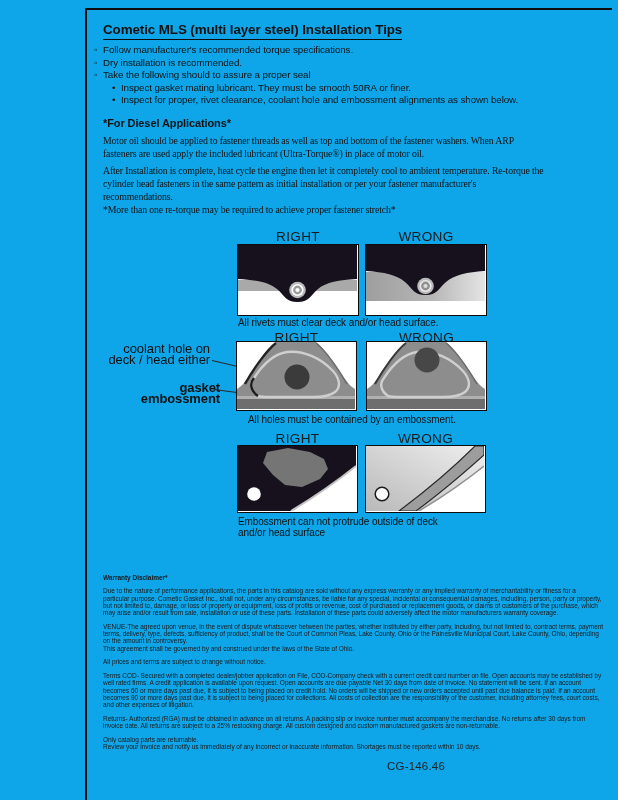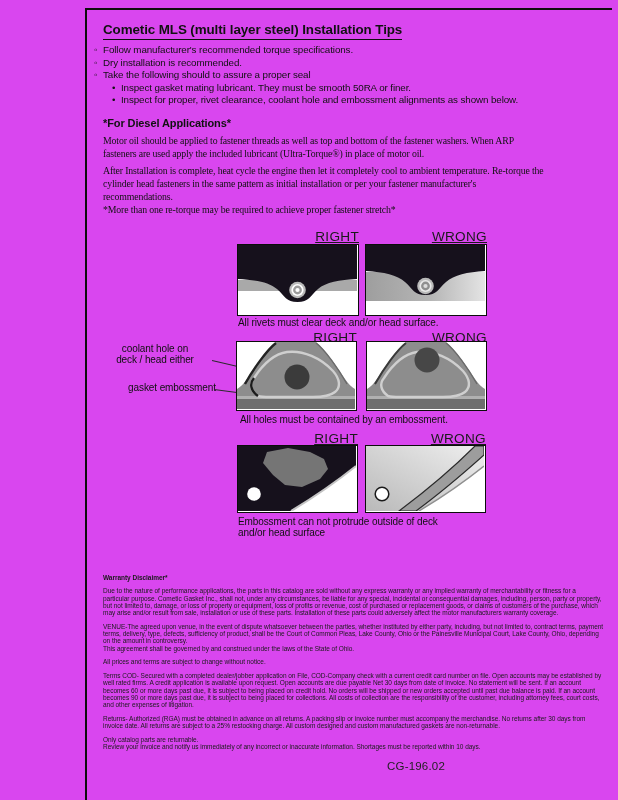--- a/index.html
+++ b/index.html
@@ -1,18 +1,18 @@
 <!DOCTYPE html>
 <html><head>
 <meta charset="utf-8">
 <style>
   * { margin:0; padding:0; box-sizing:border-box; }
   html,body { background:#ffffff; }
   .page {
-    position:relative; width:618px; height:800px; background:#d946ef;
+    position:relative; width:618px; height:800px; background:#0ea5e9;
     font-family:"Liberation Sans", sans-serif; color:#111; overflow:hidden;
   }
   .abs { position:absolute; }
   .frame-left { left:85px; top:8px; width:1.6px; height:792px; background:#0d0d0d; }
   .frame-top  { left:85px; top:8px; width:527px; height:1.6px; background:#0d0d0d; }
 
   .title {
     left:103px; top:22px; font-size:13.4px; font-weight:bold; letter-spacing:-0.1px;
     border-bottom:1.6px solid #0d0d0d; padding-bottom:2px; display:inline-block; white-space:nowrap;
   }
@@ -20,26 +20,26 @@
   .bullet-row { display:flex; line-height:12.6px; }
   .bullet-row .glyph { width:9px; flex:0 0 9px; text-align:left; }
   .bullet-row.sub { padding-left:18px; }
 
   .diesel-heading { left:103px; top:117px; font-size:11px; font-weight:bold; letter-spacing:-0.1px; }
   .para { left:103px; width:445px; font-size:9.8px; line-height:13px; letter-spacing:-0.15px;font-family:Liberation Serif, serif; }
   .p1 { top:134px; }
   .p2 { top:164px; }
   .note { top:203px; }
 
-  .rw-label { width:122px; text-align:right; font-size:13.6px; color:#1a1a1a; letter-spacing:0.3px;text-decoration:underline; }
+  .rw-label { width:122px; text-align:center; font-size:13.6px; color:#1a1a1a; letter-spacing:0.3px; }
   .diag { border:1.6px solid #0c0c0c; background:#fff; }
   .diag svg { display:block; }
   .caption { font-size:10px; letter-spacing:-0.1px; color:#101010; line-height:11.2px; }
 
-  .annot { text-align:center; font-size:10px; line-height:10.6px; letter-spacing:-0.1px; color:#101010; }
+  .annot { text-align:right; font-size:13px; line-height:10.6px; letter-spacing:-0.1px; color:#101010; }
   .leader { height:1.3px; background:#2a2a2a; transform-origin:left center; }
 
   .warranty { left:103px; top:574px; width:501px; font-size:6.5px; line-height:7.25px; letter-spacing:-0.03px; color:#1a1a1a; }
   .warranty .w-head { font-weight:bold; margin-bottom:6px; }
   .warranty .w-par { margin-bottom:6.5px; }
   .warranty .w-par.tight { margin-bottom:0; }
 
   .footer-code { left:387px; top:760px; font-size:11.5px; letter-spacing:0.2px; color:#1f1f1f; }
 </style>
 </head>
@@ -118,21 +118,21 @@
 
   <div class="abs caption" style="left:238px; top:317px;">All rivets must clear deck and/or head surface.</div>
 
   <div class="abs rw-label" style="left:236px; top:330px; width:121px;">RIGHT</div>
   <div class="abs rw-label" style="left:366px; top:330px; width:121px;">WRONG</div>
 
   <div class="abs annot" style="left:100px; top:344px; width:110px;">
     <div>coolant hole on</div>
     <div>deck / head either</div>
   </div>
-  <div class="abs annot" style="left:116px; top:383px; width:112px;">gasket embossment</div>
+  <div class="abs annot" style="left:108px; top:383px; width:112px;font-weight:bold;">gasket embossment</div>
 
   <div class="abs leader" style="left:212px; top:360px; width:79px; transform:rotate(13deg);"></div>
   <div class="abs leader" style="left:214px; top:389px; width:54px; transform:rotate(7.5deg);"></div>
 
   <div class="abs diag" style="left:236px; top:341px; width:121px; height:70px;">
     <svg width="118" height="67" viewBox="0 0 118 67">
       <rect width="118" height="67" fill="#8d8d8d"></rect>
       <path d="M0,0 H39 C30,7 18,25 10,37 C6,43 3,45 0,47 Z" fill="#ffffff"></path>
       <path d="M118,0 H79 C88,7 100,25 108,37 C112,43 115,45 118,47 Z" fill="#ffffff"></path>
       <path d="M39,1 C30,8 17,26 8,42" stroke="#232323" stroke-width="2.4" fill="none"></path>
@@ -152,21 +152,21 @@
       <path d="M118,0 H79 C88,7 100,25 108,37 C112,43 115,45 118,47 Z" fill="#ffffff"></path>
       <path d="M39,1 C30,8 17,26 8,42" stroke="#3a3a3a" stroke-width="2" fill="none"></path>
       <path d="M79,1 C88,8 101,26 110,42" stroke="#6a6a6a" stroke-width="1.4" fill="none"></path>
       <rect y="54" width="118" height="3" fill="#b0b0b0"></rect>
       <rect y="57" width="118" height="10" fill="#6e6e6e"></rect>
       <path d="M21,54 C14,49 12,42 17,36 C26,22 37,12 50,10 C66,8 84,16 96,29 C103,37 104,45 98,50 C93,54 86,55 76,55 L33,55 C28,55 24,55 21,54 Z" fill="none" stroke="#cfcfcf" stroke-width="2.4"></path>
       <circle cx="60" cy="18" r="12.5" fill="#474747"></circle>
     </svg>
   </div>
 
-  <div class="abs caption" style="left:240px; top:414px;">All holes must be contained by an embossment.</div>
+  <div class="abs caption" style="left:248px; top:414px;">All holes must be contained by an embossment.</div>
 
   <div class="abs rw-label" style="left:237px; top:431px; width:121px;">RIGHT</div>
   <div class="abs rw-label" style="left:365px; top:431px; width:121px;">WRONG</div>
 
   <div class="abs diag" style="left:237px; top:445px; width:121px; height:68px;">
     <svg width="118" height="65" viewBox="0 0 118 65">
       <rect width="118" height="65" fill="#ffffff"></rect>
       <path d="M0,0 H118 V20 C98,36 78,50 53,65 H0 Z" fill="#16111c"></path>
       <path d="M118,20 C98,36 78,50 53,65" stroke="#c4c4c4" stroke-width="2" fill="none"></path>
       <path d="M29,6 L50,2 L72,6 L86,13 L90,23 L82,33 L64,41 L47,39 L35,29 L25,17 Z" fill="#757575"></path>
@@ -201,15 +201,15 @@
     <div class="w-par">Due to the nature of performance applications, the parts in this catalog are sold without any express warranty or any implied warranty of merchantability or fitness for a particular purpose.  Cometic Gasket Inc., shall not, under any circumstances, be liable for any special, incidental or consequential damages, including, person, party or property, but not limited to, damage, or loss of property or equipment, loss of profits or revenue, cost of purchased or replacement goods, or claims of customers of the purchase, which may arise and/or result from sale, installation or use of these parts.  Installation of these parts could adversely affect the motor manufacturers warranty coverage.</div>
     <div class="w-par tight">VENUE-The agreed upon venue, in the event of dispute whatsoever between the parties, whether instituted by either party, including, but not limited to, contract terms, payment terms, delivery, type, defects, sufficiency of product, shall be the Court of Common Pleas, Lake County, Ohio or the Painesville Municipal Court, Lake County, Ohio, depending on the amount in controversy.</div>
     <div class="w-par">This agreement shall be governed by and construed under the laws of the State of Ohio.</div>
     <div class="w-par">All prices and terms are subject to change without notice.</div>
     <div class="w-par">Terms COD- Secured with a completed dealer/jobber application on File, COD-Company check with a current credit card number on file.  Open accounts may be established by well rated firms.  A credit application is available upon request.  Open accounts are due payable Net 30 days from date of invoice.  No statement will be sent.  If an account becomes 60 or more days past due, it is subject to being placed on credit hold.  No orders will be shipped or new orders accepted until past due balance is paid.  If an account becomes 90 or more days past due, it is subject to being placed for collections.  All costs of collection are the responsibility of the customer, including attorney fees, court costs, and other expenses of litigation.</div>
     <div class="w-par">Returns- Authorized (RGA) must be obtained in advance on all returns.  A packing slip or invoice number must accompany the merchandise.  No returns after 30 days from invoice date.  All returns are subject to a 25% restocking charge.  All custom designed and custom manufactured gaskets are non-returnable.</div>
     <div class="w-par tight">Only catalog parts are returnable.</div>
     <div class="w-par">Review your invoice and notify us immediately of any incorrect or inaccurate information.  Shortages must be reported within 10 days.</div>
   </div>
 
-  <div class="abs footer-code">CG-196.02</div>
+  <div class="abs footer-code">CG-146.46</div>
 
 </div>
 
 </body></html>

